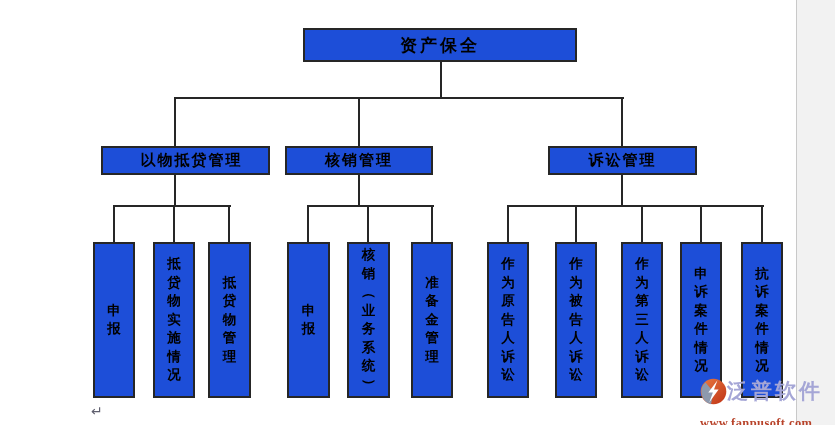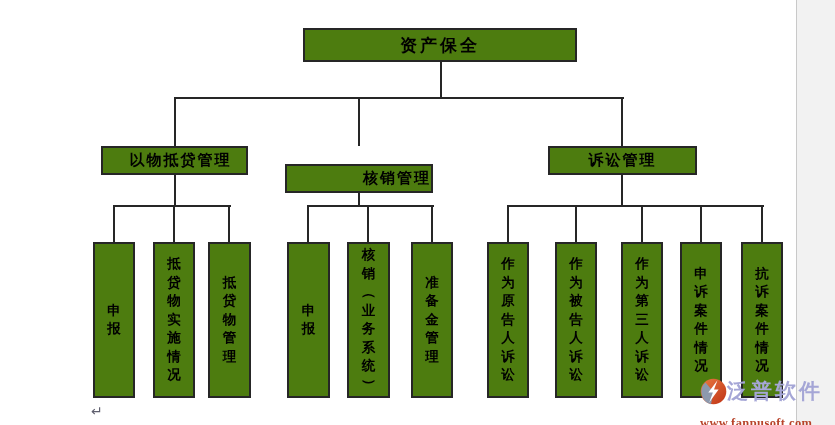--- a/index.html
+++ b/index.html
@@ -6,21 +6,21 @@
   .canvas{
     position:relative;width:835px;height:425px;background:#ffffff;
     font-family:"Liberation Sans","DejaVu Sans",sans-serif;overflow:hidden;
   }
   .side-strip{
     position:absolute;right:0;top:0;width:38px;height:425px;
     background:#f2f2f2;border-left:1px solid #c9c9c9;
   }
   .line{position:absolute;background:#262626;}
   .box{
-    position:absolute;box-sizing:border-box;background:#4d7c0f;
+    position:absolute;box-sizing:border-box;background:#1d4ed8;
     border:2px solid #262626;display:flex;align-items:center;justify-content:center;
     font-weight:bold;color:#000;
   }
   .root{font-size:17px;letter-spacing:3px;}
   .l2{font-size:15px;letter-spacing:2px;}
   .leaf{flex-direction:column;font-size:13.5px;}
   .vchar{display:block;line-height:18.5px;text-align:center;}
   .vchar.rot{transform:rotate(90deg);}
   .pmark{position:absolute;left:91px;top:403px;color:#5f5f6e;font-size:14px;}
   .wm-brand{
@@ -64,24 +64,24 @@
   <div class="line" style="left:507px;top:205px;width:2px;height:37px;"></div>
   <div class="line" style="left:575px;top:205px;width:2px;height:37px;"></div>
   <div class="line" style="left:641px;top:205px;width:2px;height:37px;"></div>
   <div class="line" style="left:700px;top:205px;width:2px;height:37px;"></div>
   <div class="line" style="left:761px;top:205px;width:2px;height:37px;"></div>
 
   <div class="box root" style="left:303px;top:28px;width:274px;height:34px;">
     <span>资产保全</span>
   </div>
 
-  <div class="box l2" style="left:101px;top:146px;width:147px;height:29px;padding-left:12px;">
+  <div class="box l2" style="left:101px;top:146px;width:169px;height:29px;padding-left:12px;">
     <span>以物抵贷管理</span>
   </div>
-  <div class="box l2" style="left:285px;top:164px;width:148px;height:29px;justify-content:flex-end;">
+  <div class="box l2" style="left:285px;top:146px;width:148px;height:29px;">
     <span>核销管理</span>
   </div>
   <div class="box l2" style="left:548px;top:146px;width:149px;height:29px;">
     <span>诉讼管理</span>
   </div>
 
   <div class="box leaf" style="left:93px;top:242px;width:42px;height:156px;">
       <span class="vchar">申</span>
       <span class="vchar">报</span>
     </div>

